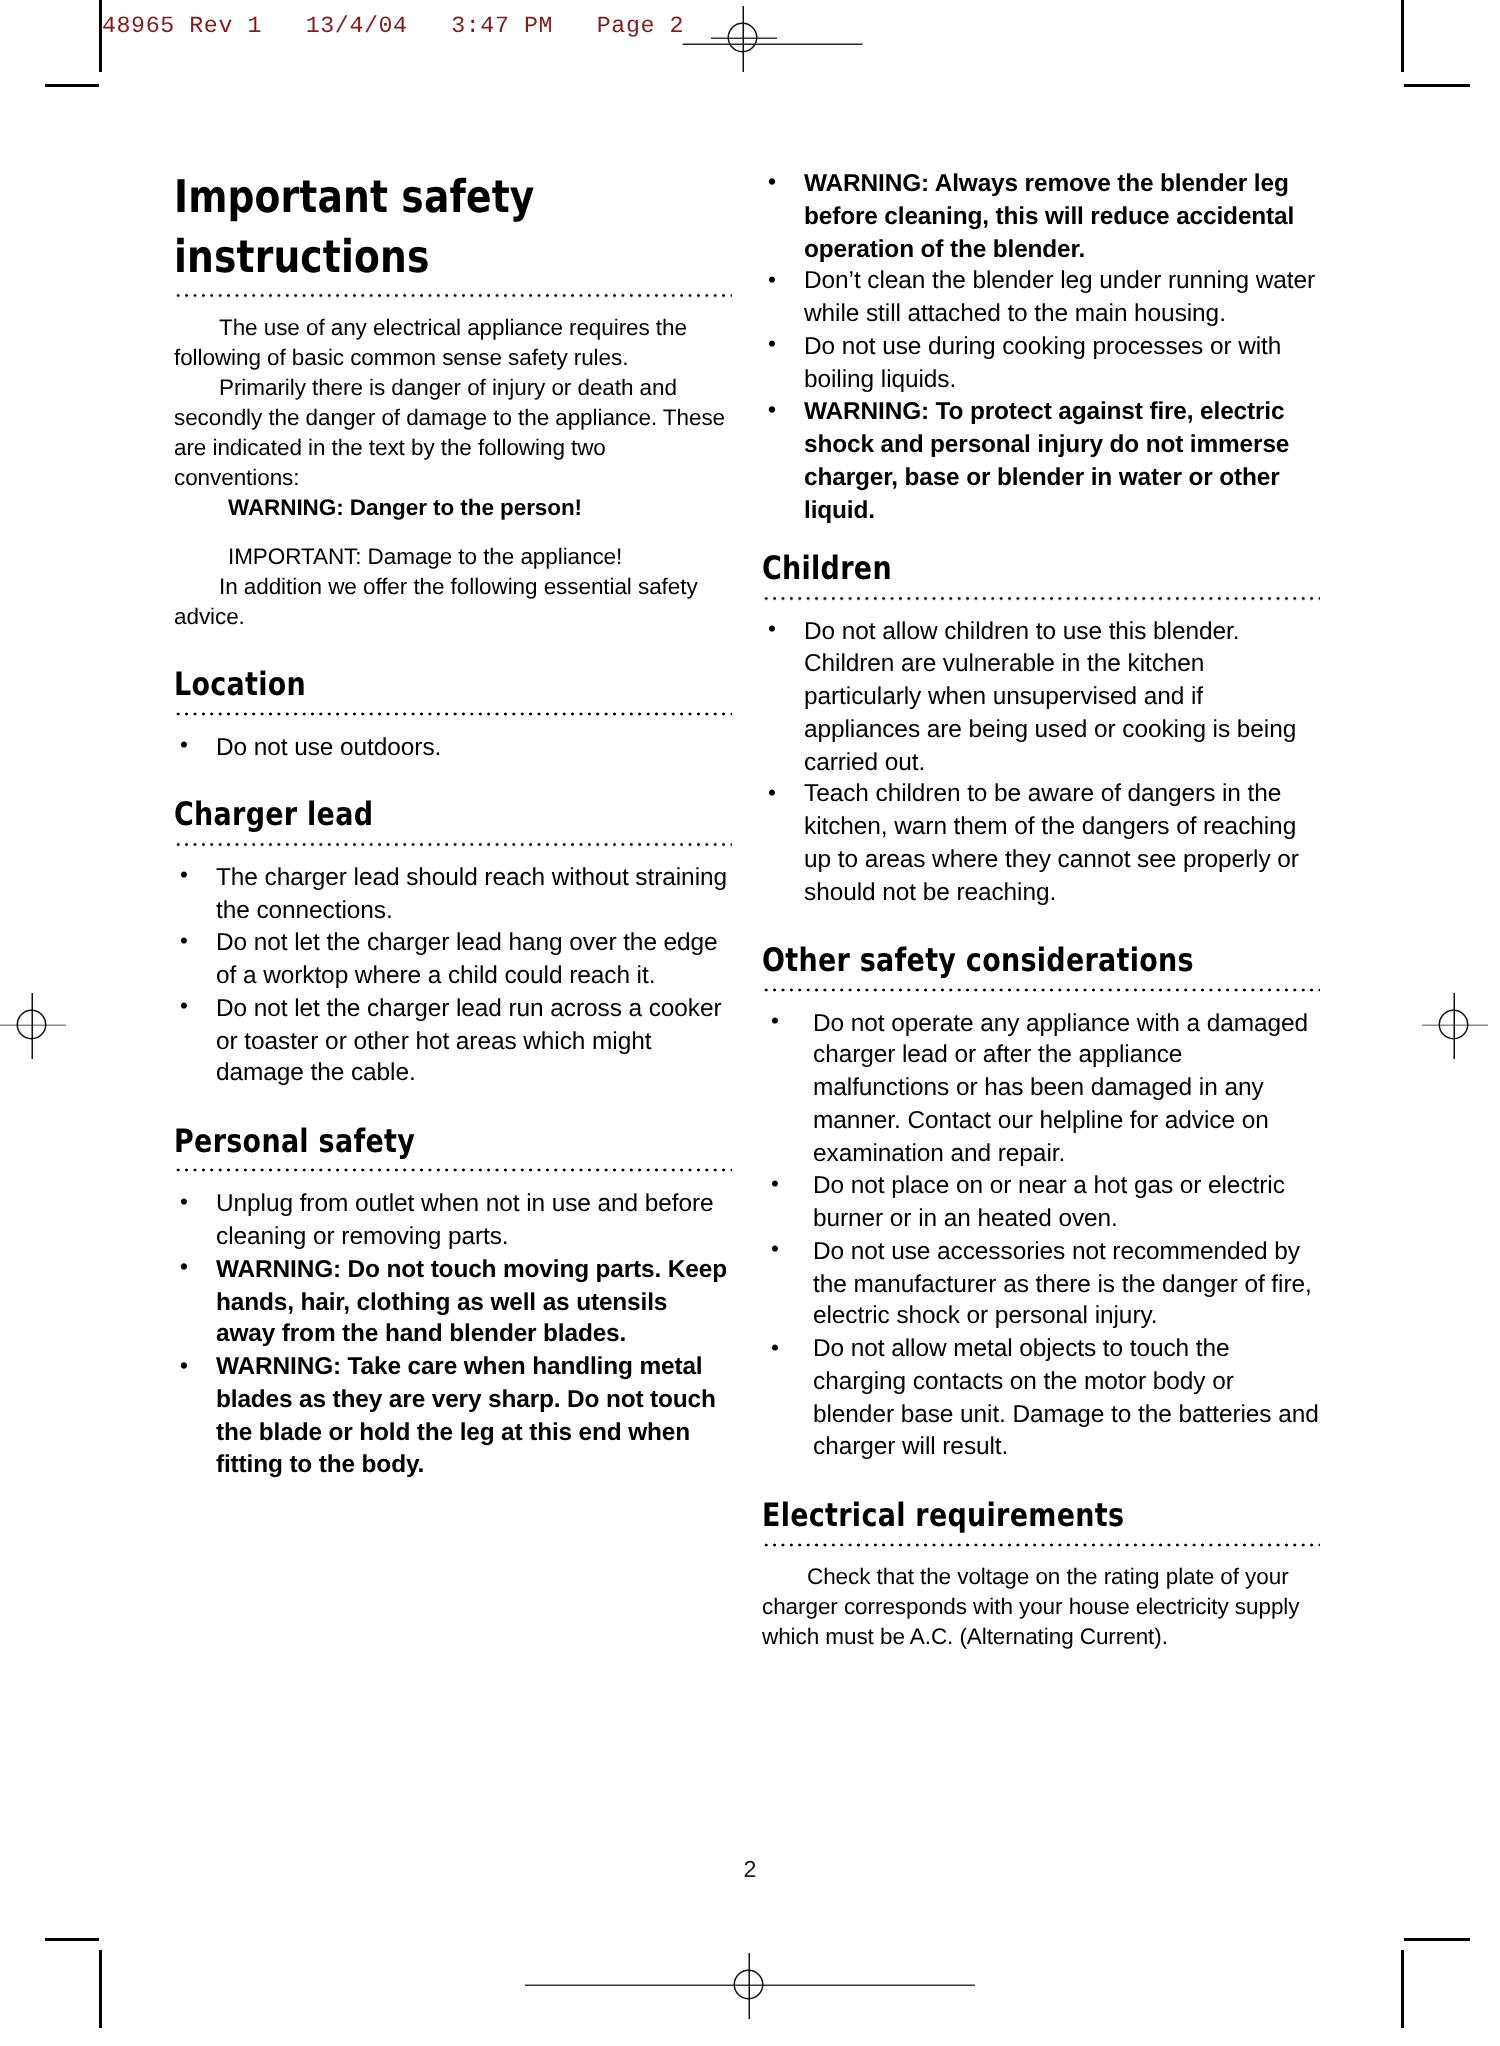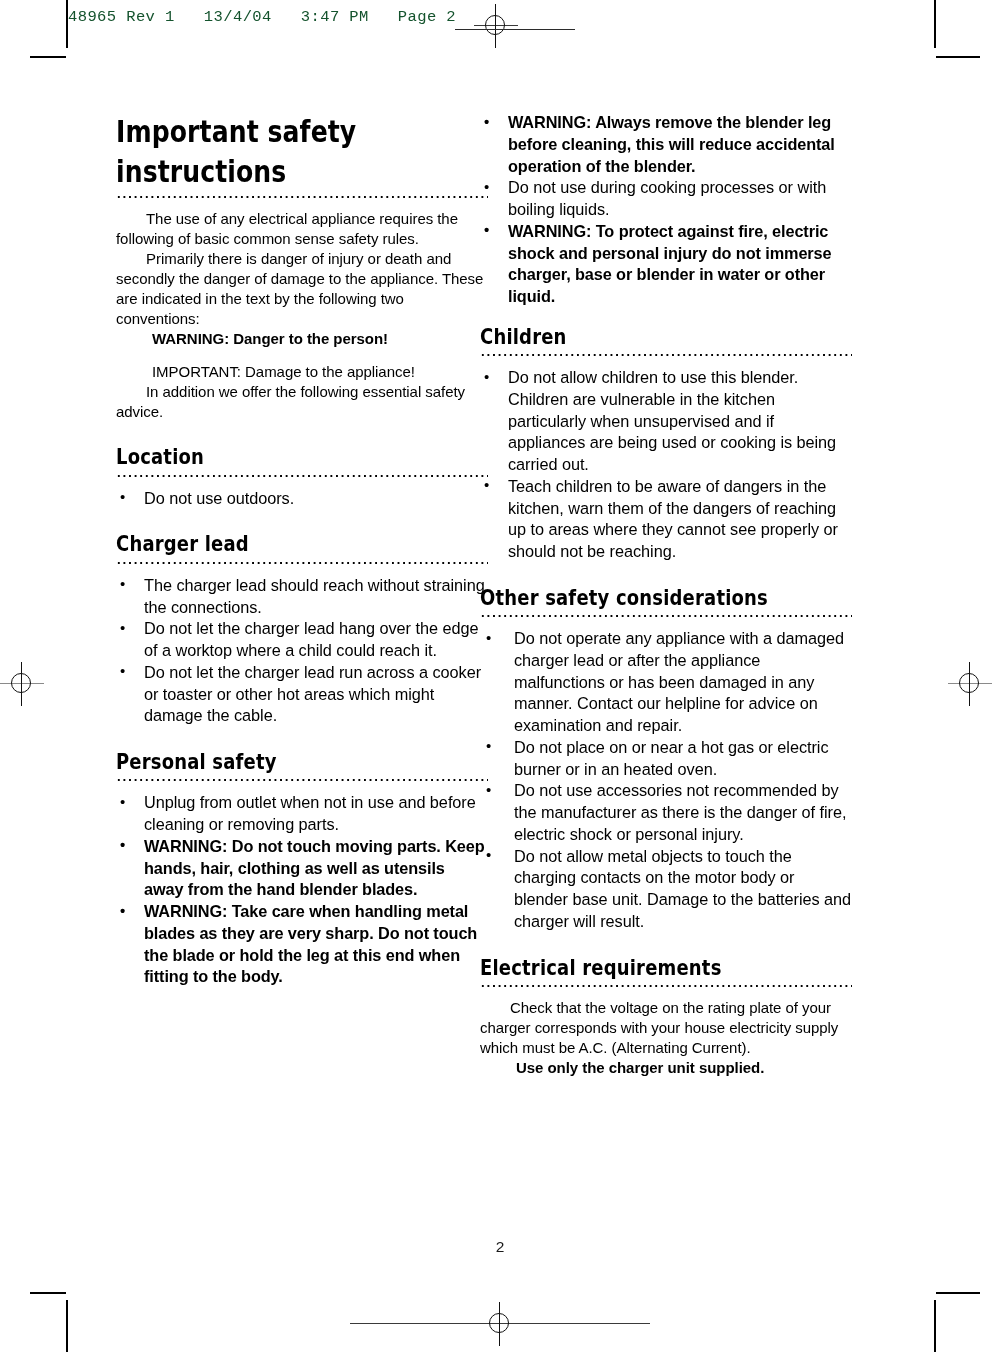--- a/index.html
+++ b/index.html
@@ -55,21 +55,21 @@
   .reg-mark.dark-h .h { background: #3a3a3a; }
 
   
   .sheet-header {
     position: absolute;
     left: 68px;
     top: 8px;
     font-family: "Liberation Mono", "DejaVu Sans Mono", monospace;
     font-size: 15.5px;
     letter-spacing: 0.4px;
-    color: #14532d;
+    color: #7f1d1d;
     white-space: pre;
   }
   .header-rule {
     position: absolute;
     left: 455px;
     top: 29px;
     width: 120px;
     height: 1px;
     background: #2b2b2b;
   }
@@ -81,21 +81,21 @@
     top: 0;
     width: 798px;
     height: 1364px;
   }
   .col {
     position: absolute;
     top: 112px;
     width: 372px;
   }
   .col-left  { left: 116px; }
-  .col-right { left: 480px; }
+  .col-right { left: 508px; }
 
   h1.doc-title {
     margin: 0;
     font-size: 30px;
     font-weight: bold;
     line-height: 1.32;
     letter-spacing: 0.1px;
     font-family: "DejaVu Sans", sans-serif;
     font-stretch: condensed;
     transform: scaleX(0.93);
@@ -248,20 +248,21 @@
       <li>Unplug from outlet when not in use and before cleaning or removing parts.</li>
       <li class="strong">WARNING: Do not touch moving parts. Keep hands, hair, clothing as well as utensils away from the hand blender blades.</li>
       <li class="strong">WARNING: Take care when handling metal blades as they are very sharp. Do not touch the blade or hold the leg at this end when fitting to the body.</li>
     </ul>
   </div>
 
   <div class="col col-right">
 
     <ul class="bullets">
       <li class="strong">WARNING: Always remove the blender leg before cleaning, this will reduce accidental operation of the blender.</li>
+      <li>Don’t clean the blender leg under running water while still attached to the main housing.</li>
       <li>Do not use during cooking processes or with boiling liquids.</li>
       <li class="strong">WARNING: To protect against fire, electric shock and personal injury do not immerse charger, base or blender in water or other liquid.</li>
     </ul>
 
     <div class="sec-spacer-sm"></div>
     <h2 class="section-title">Children</h2>
     <div class="dotrule"></div>
     <ul class="bullets">
       <li>Do not allow children to use this blender. Children are vulnerable in the kitchen particularly when unsupervised and if appliances are being used or cooking is being carried out.</li>
       <li>Teach children to be aware of dangers in the kitchen, warn them of the dangers of reaching up to areas where they cannot see properly or should not be reaching.</li>
@@ -274,17 +275,16 @@
       <li>Do not operate any appliance with a damaged charger lead or after the appliance malfunctions or has been damaged in any manner. Contact our helpline for advice on examination and repair.</li>
       <li>Do not place on or near a hot gas or electric burner or in an heated oven.</li>
       <li>Do not use accessories not recommended by the manufacturer as there is the danger of fire, electric shock or personal injury.</li>
       <li>Do not allow metal objects to touch the charging contacts on the motor body or blender base unit. Damage to the batteries and charger will result.</li>
     </ul>
 
     <div class="sec-spacer"></div>
     <h2 class="section-title">Electrical requirements</h2>
     <div class="dotrule"></div>
     <p class="body indent">Check that the voltage on the rating plate of your charger corresponds with your house electricity supply which must be A.C. (Alternating Current).</p>
-    <p class="body indent bold" style="text-indent:36px;">Use only the charger unit supplied.</p>
   </div>
 
   <div class="page-number">2</div>
 </div>
 
 </body></html>

